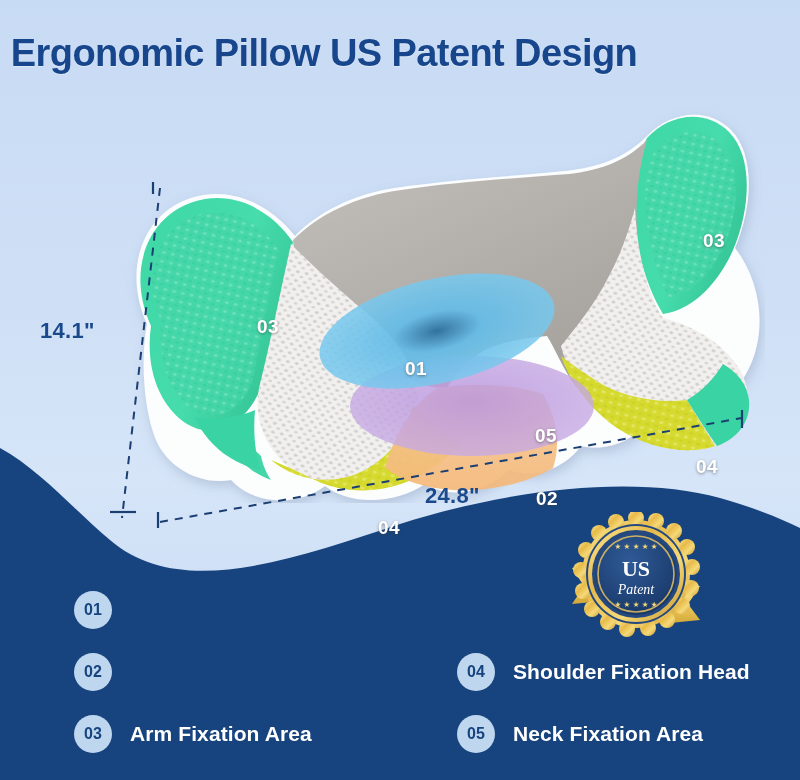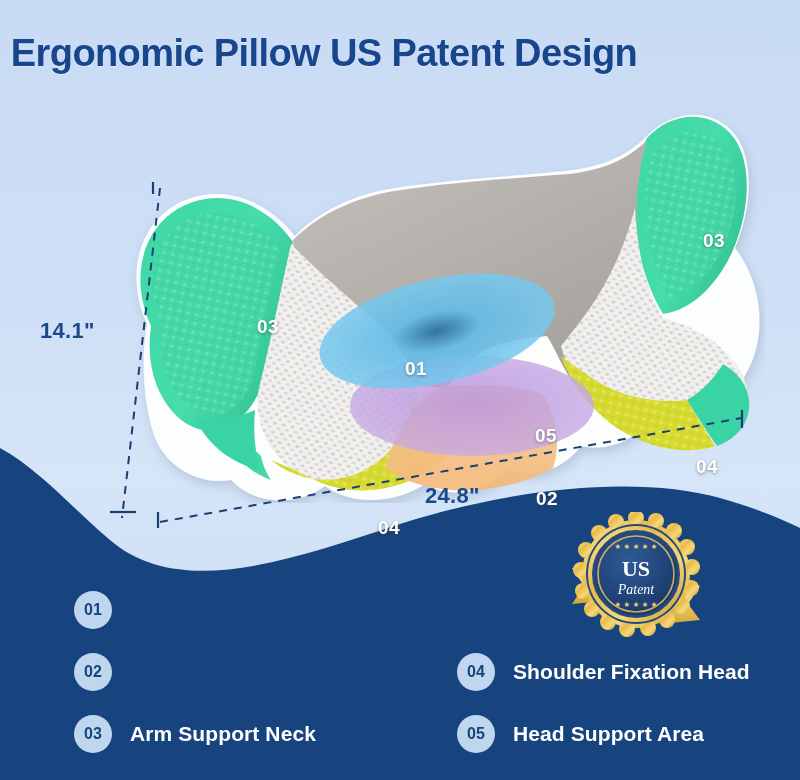--- a/index.html
+++ b/index.html
@@ -353,25 +353,25 @@
 
   <div id="legend">
     <div class="legend-item" id="li-0">
       <div class="lg-badge">01</div>
     </div>
     <div class="legend-item" id="li-1">
       <div class="lg-badge">02</div>
     </div>
     <div class="legend-item" id="li-2">
       <div class="lg-badge">03</div>
-      <div class="lg-label">Arm Support Neck</div>
+      <div class="lg-label">Arm Fixation Area</div>
     </div>
     <div class="legend-item" id="li-3">
       <div class="lg-badge">04</div>
       <div class="lg-label">Shoulder Fixation Head</div>
     </div>
     <div class="legend-item" id="li-4">
       <div class="lg-badge">05</div>
-      <div class="lg-label">Head Support Area</div>
+      <div class="lg-label">Neck Fixation Area</div>
     </div>
   </div>
 
 </div>
 
 </body></html>

